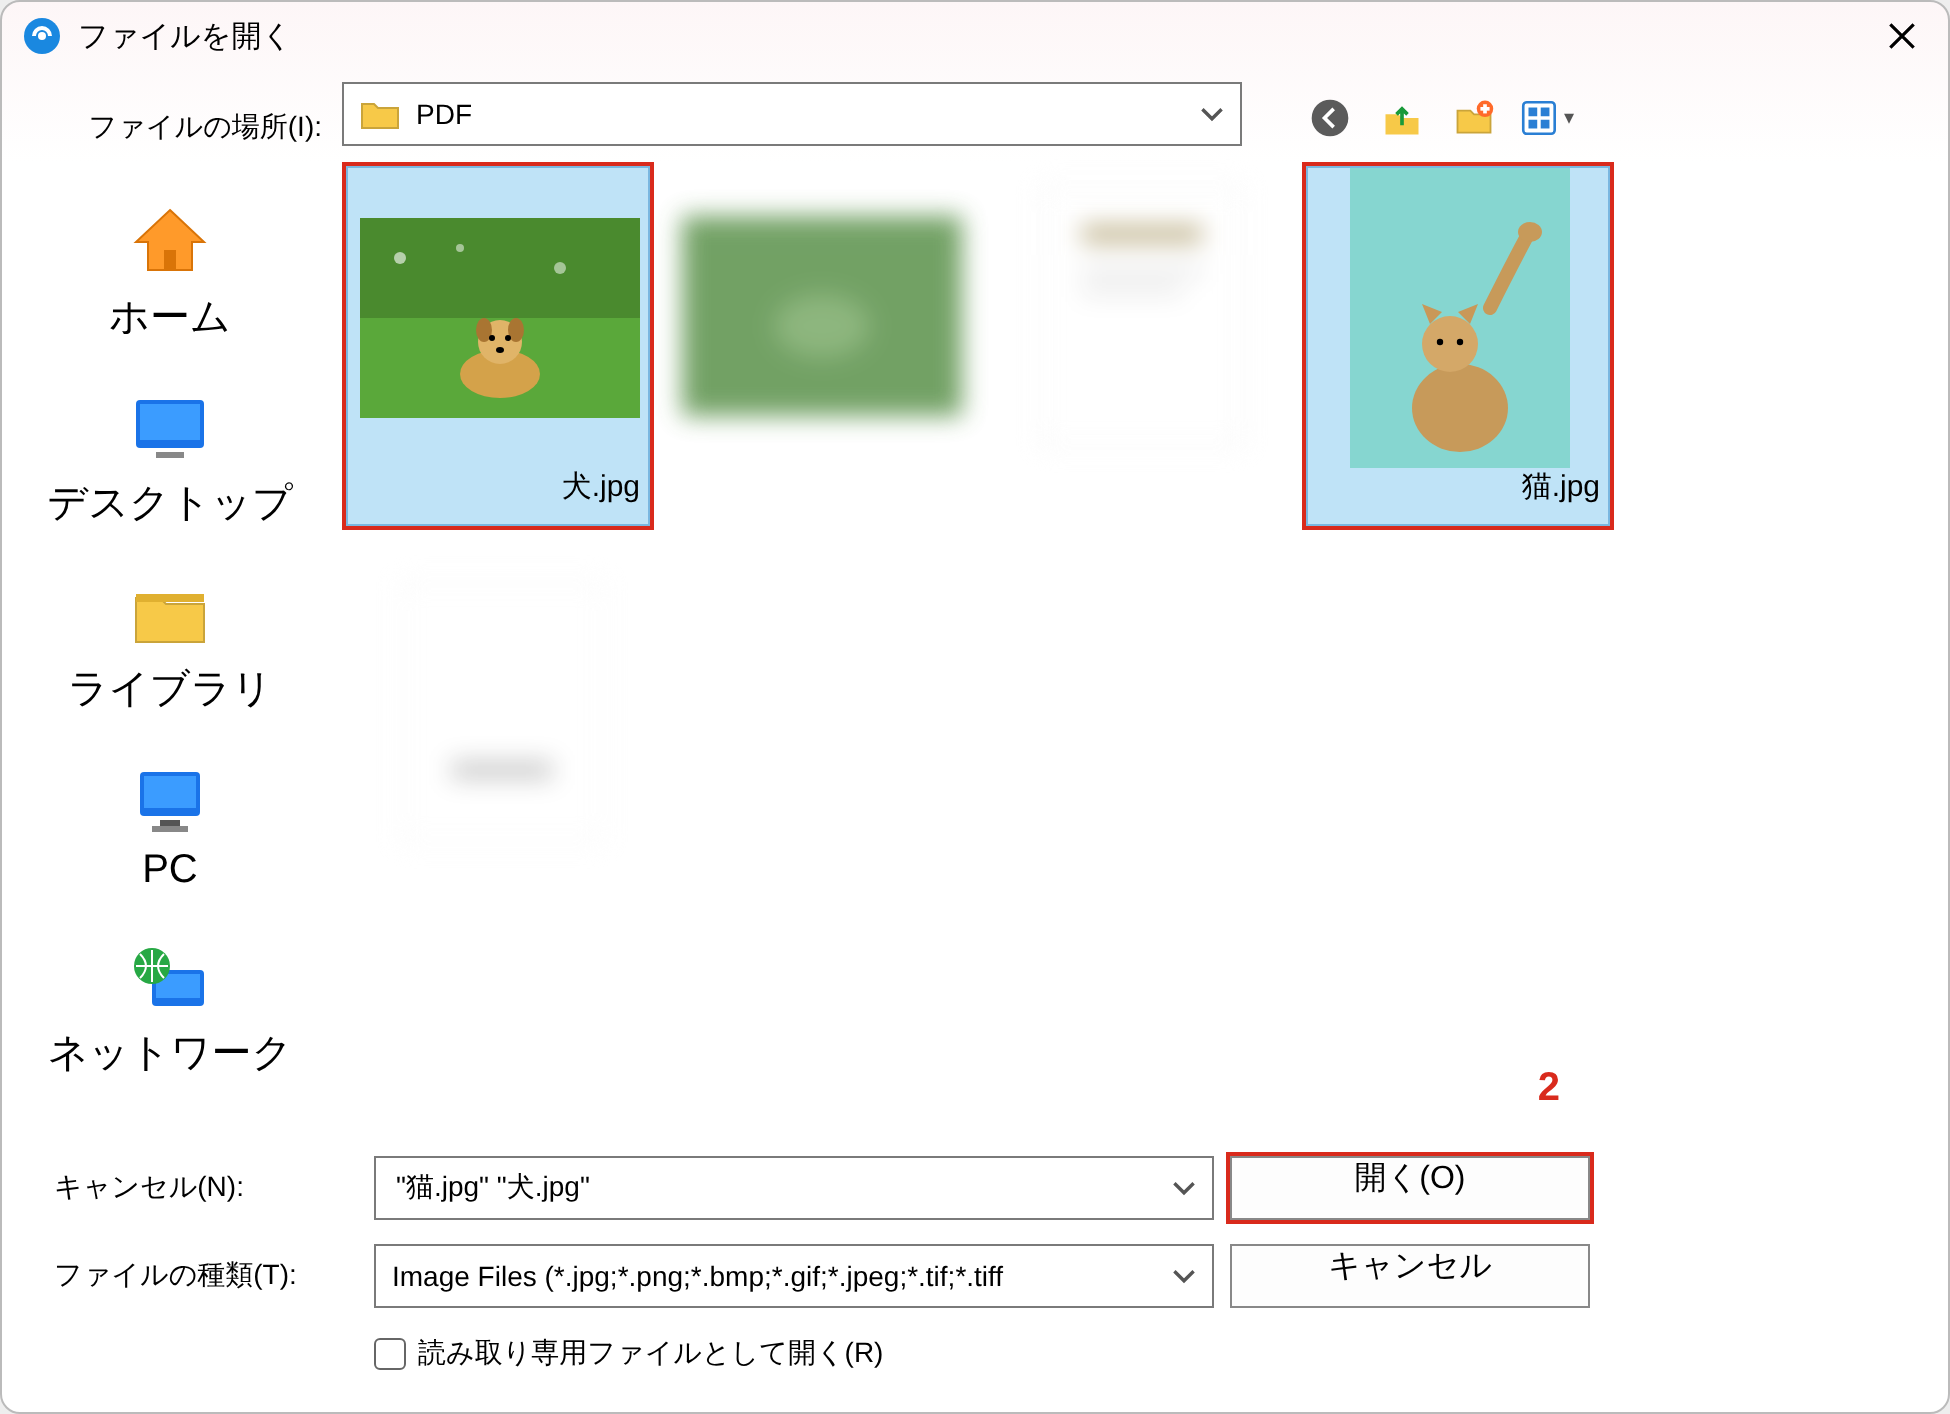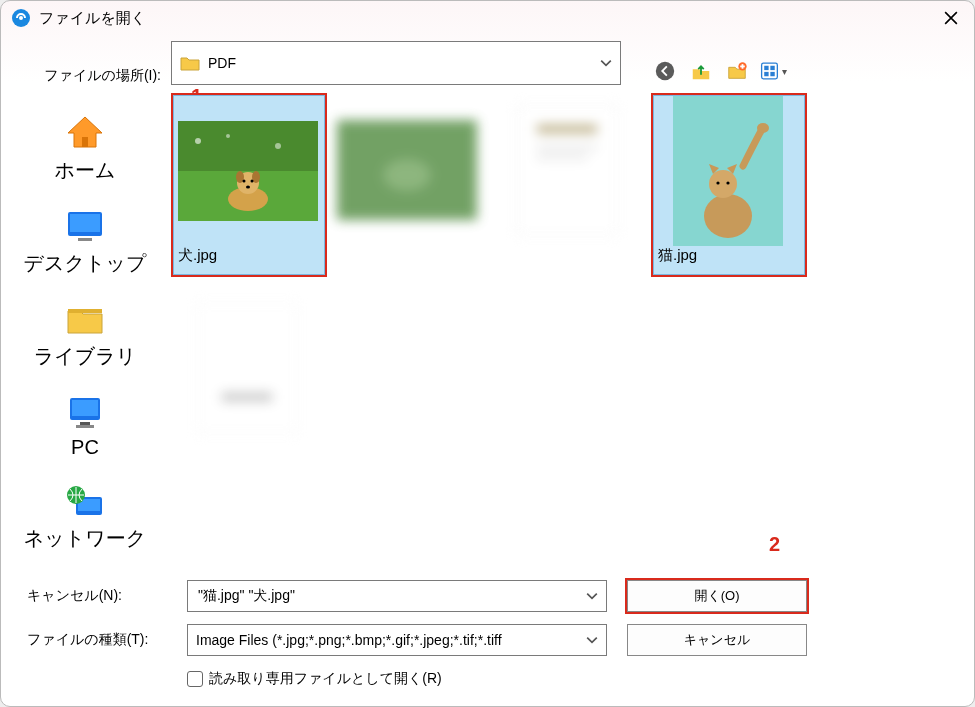--- a/index.html
+++ b/index.html
@@ -16,59 +16,59 @@
   }
   .titlebar .ico { width:20px; height:20px; margin-right:8px; display:flex; align-items:center; justify-content:center; }
   .titlebar .close { margin-left:auto; width:46px; height:34px; display:flex; align-items:center; justify-content:center; cursor:pointer; font-size:16px; }
 
   .row-location {
     display:flex; align-items:flex-end; padding:6px 16px 6px 30px;
     gap:10px;
   }
   .row-location .lbl { width:130px; text-align:right; }
   .loc-combo {
-    flex:0 0 450px; height:44px; border:1px solid #7a7a7a;
+    flex:0 0 450px; height:32px; border:1px solid #7a7a7a;
     display:flex; align-items:center; padding:0 8px; background:#fff;
     justify-content:space-between; cursor:pointer;
   }
   .loc-combo .left { display:flex; align-items:center; gap:8px; }
   .folder-ico { width:20px; height:16px; }
   .chev { font-size:12px; color:#555; }
 
   .tb-icons { display:flex; gap:8px; margin-left:20px; align-items:center; }
   .tb-btn { width:28px; height:28px; display:flex; align-items:center; justify-content:center; cursor:pointer; }
   .tb-btn svg { width:22px; height:22px; }
   .views { display:flex; align-items:center; }
   .views .dd { font-size:10px; color:#555; margin-left:2px; }
 
   .body-area { flex:1; display:flex; padding:0 16px 0 0; }
   .sidebar { width:168px; padding-top:14px; }
   .side-item { display:flex; flex-direction:column; align-items:center; padding:8px 0 14px 0; cursor:pointer; font-size:20px; }
   .side-item .sico { width:46px; height:40px; margin-bottom:4px; display:flex; align-items:center; justify-content:center; }
 
   .file-pane { flex:1; position:relative; padding:4px; display:flex; flex-wrap:wrap; align-content:flex-start; gap:8px; }
   .thumb {
-    width:152px; height:180px; padding:4px; display:flex; flex-direction:column; align-items:flex-start;
+    width:152px; height:180px; padding:4px; display:flex; flex-direction:column; align-items:flex-end;
     cursor:pointer; position:relative;
   }
   .thumb .img { width:140px; height:142px; display:flex; align-items:center; justify-content:center; background:transparent; }
   .thumb .cap { margin-top:4px; font-size:15px; }
   .thumb.sel { background:#bfe3f7; border:1px solid #7ab7e0; }
   .thumb.hl { outline:2px solid #d92a1c; }
   .hl-badge { position:absolute; color:#d92a1c; font-weight:bold; font-size:20px; }
   .blur { filter: blur(6px); opacity:.85; }
 
   .bottom {
     padding:8px 16px 20px 16px;
   }
   .brow { display:flex; align-items:center; padding:6px 0; }
   .brow .blbl { width:170px; padding-left:10px; }
   .field { flex:0 0 420px; height:32px; border:1px solid #7a7a7a; background:#fff; display:flex; align-items:center; padding:0 8px; justify-content:space-between; }
   .field input { border:none; outline:none; flex:1; font-size:14px; font-family:inherit; }
-  .btn { width:180px; height:32px; border:1px solid #888; background:#fdfdfd; margin-left:20px; display:flex; align-items:center; justify-content:center; cursor:pointer; font-size:13px; }
+  .btn { width:180px; height:32px; border:1px solid #888; background:#fdfdfd; margin-left:8px; display:flex; align-items:flex-start; justify-content:center; cursor:pointer; font-size:16px; }
   .btn.hl { outline:2px solid #d92a1c; }
   .chk { display:flex; align-items:center; gap:6px; margin-left:170px; padding-top:8px; }
   .chk .box { width:16px; height:16px; border:1px solid #666; border-radius:3px; }
 
   svg { display:block; }
 </style>
 </head>
 <body>
 
 <div class="window">

